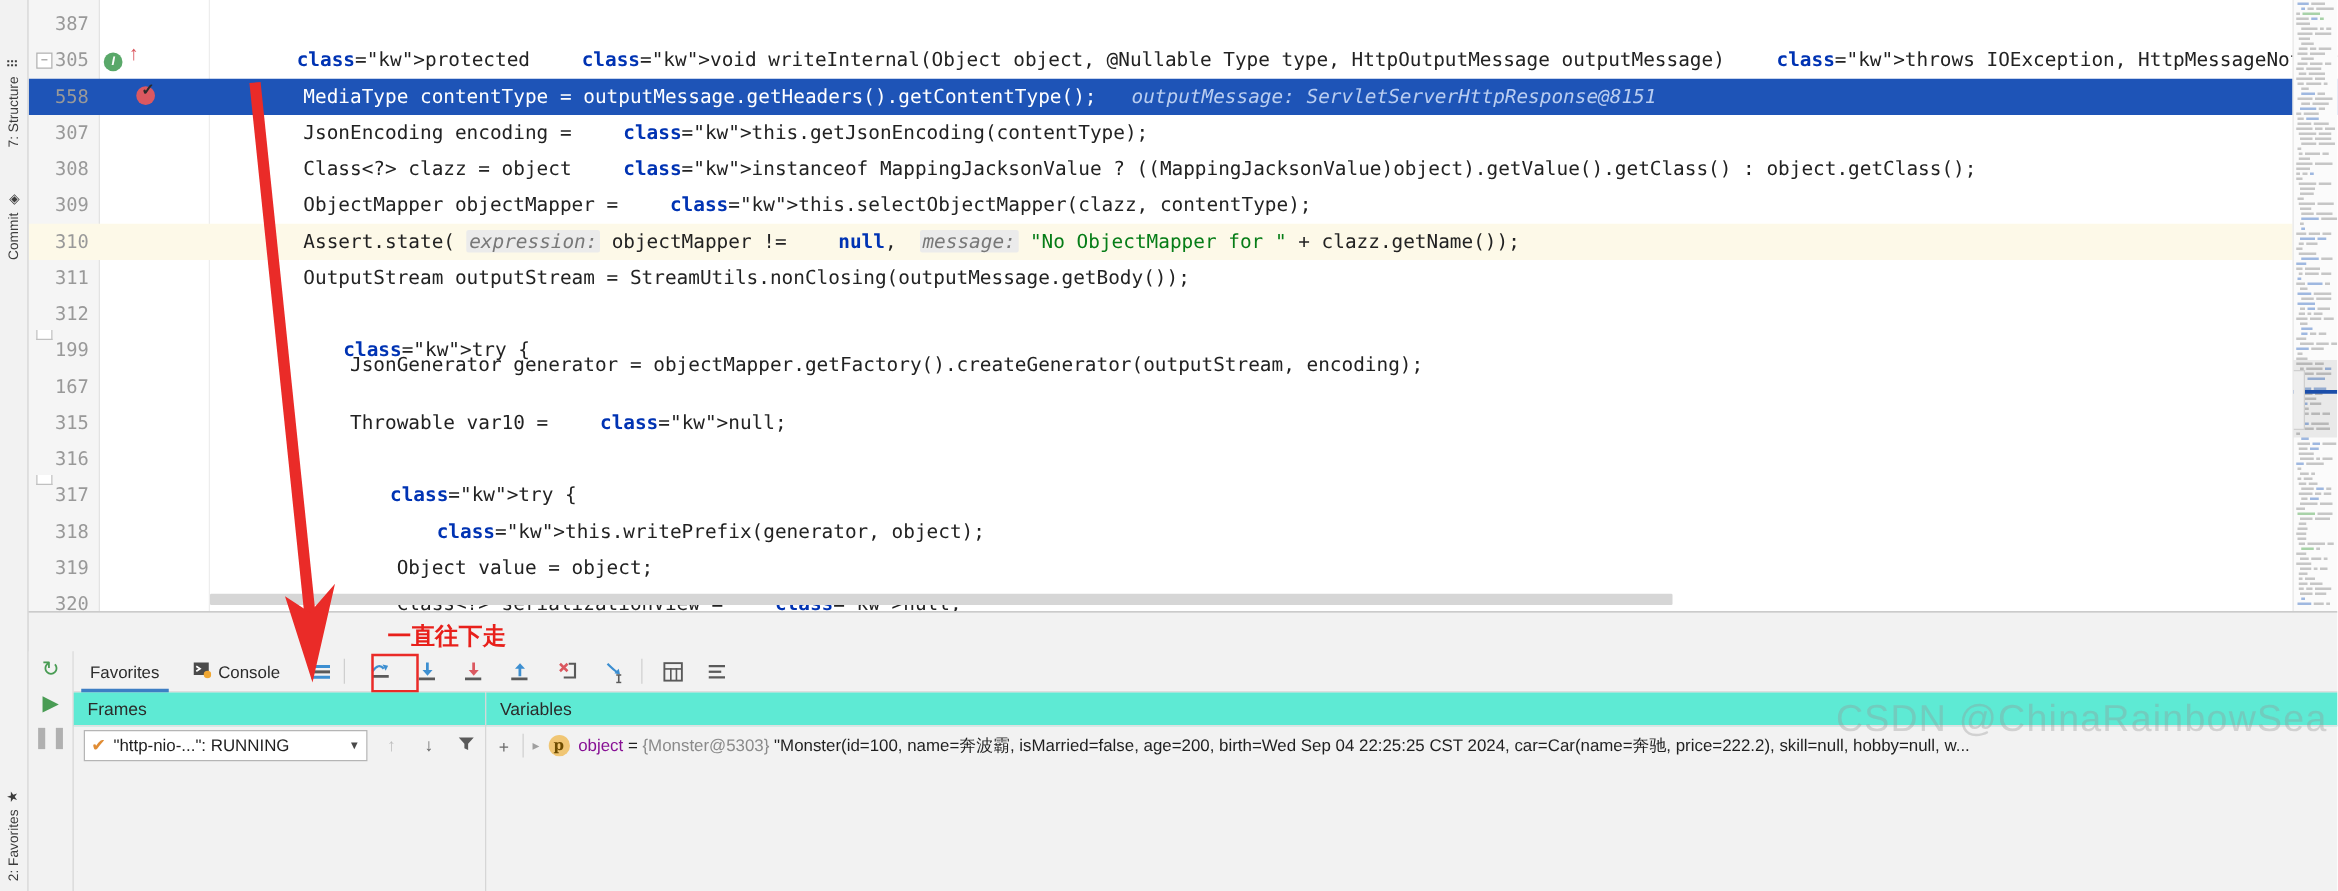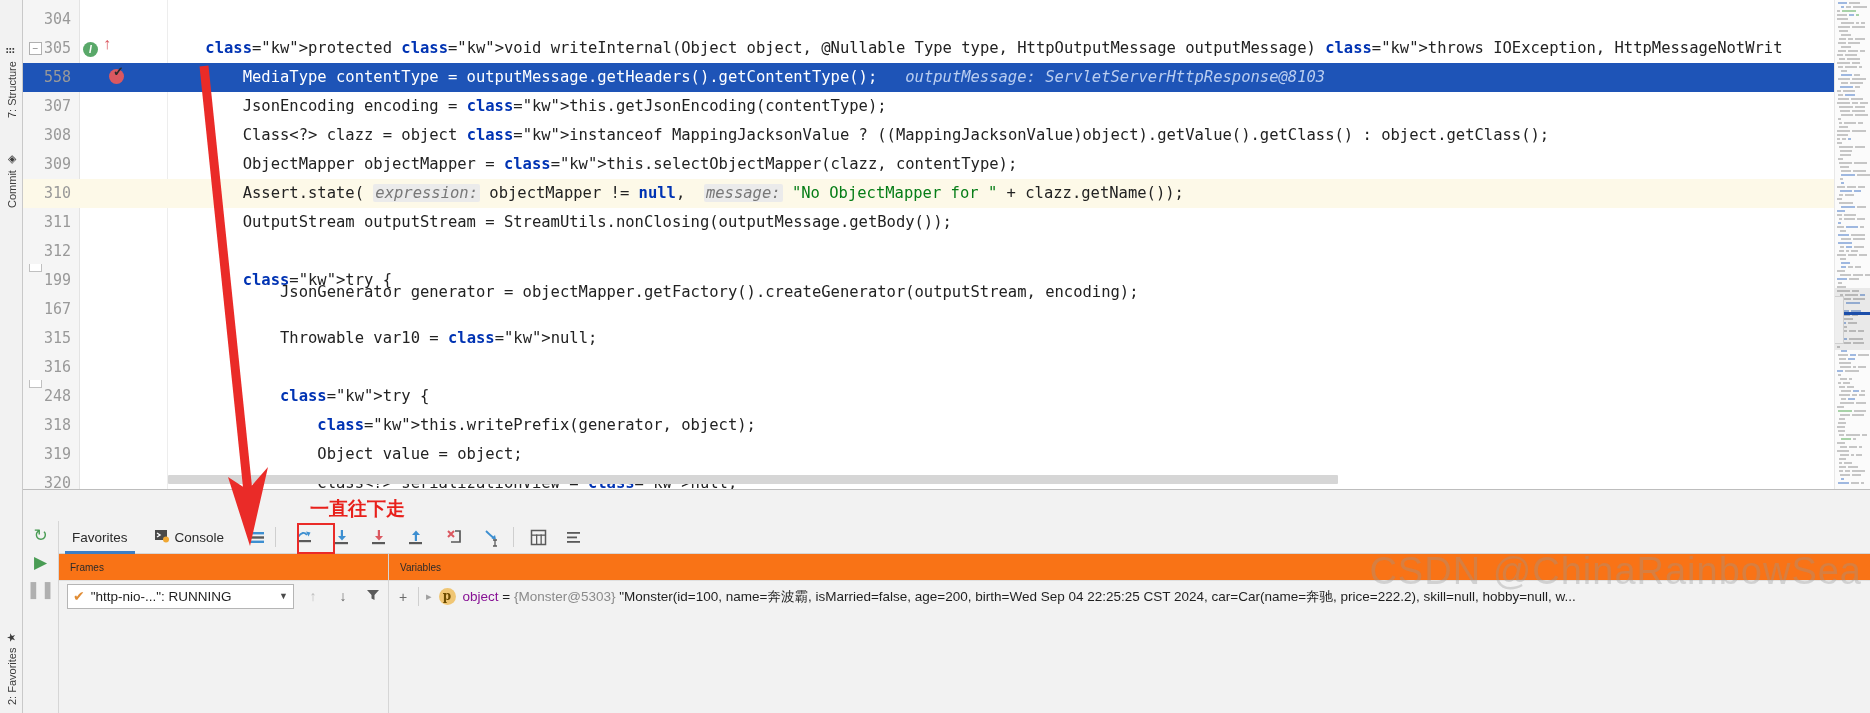--- a/index.html
+++ b/index.html
@@ -28,21 +28,21 @@
   .foldgutter{ position:absolute; left:119px; top:0; width:26px; height:489px;
     background:#ffffff; border-right:1px solid #ededed; }
   .ln{ position:absolute; left:0; width:48px; text-align:right;
     color:#999999; font-family:"DejaVu Sans Mono", monospace; font-size:15px; }
   .rowhl{ position:absolute; left:0; right:0; height:29px; }
   .hl-exec{ background:#1e54b7; }
   .hl-warn{ background:#fdf9e8; }
 
   .code{ position:absolute; left:0; top:0; white-space:pre;
     font-family:"DejaVu Sans Mono", monospace; font-size:15.5px; color:#222; }
-  .kw{ color:#0033b3; font-weight:bold; }
+  .kw{ color:#0033b3; font-weight:bold;margin-left:32px; }
   .str{ color:#067d17; }
   .hintbg{ background:#ebebeb; color:#787878; font-style:italic; border-radius:2px; padding:0 2px;}
   .onblue{ color:#ffffff; }
   .onblue .hint2{ color:#b9cdf0; font-style:italic; }
 
   .gutter-icon{ position:absolute; font-size:13px; line-height:1; }
   .foldmark{ position:absolute; left:6px; width:13px; height:13px;
     border:1px solid #b0b0b0; color:#808080; font-size:10px;
     text-align:center; line-height:11px; background:#fff; }
   .foldmark.end{ border-top:none; height:8px; }
@@ -96,43 +96,43 @@
   .dtab .underline{ position:absolute; left:6px; right:6px; bottom:0; height:3px; background:#3d7ec4; }
   .tbsep{ width:1px; height:20px; background:#cfcfcf; margin:0 5px; }
   .tbtn{ width:27px; height:27px; display:flex; align-items:center; justify-content:center;
     position:relative; }
   .redbox{ position:absolute; border:2.5px solid #ea2b28; }
 
   .panes{ position:absolute; left:0; right:0; top:33px; bottom:0; display:flex; }
   .pane{ position:relative; }
   .pane-frames{ width:330px; border-right:1px solid #d6d6d6; }
   .pane-vars{ flex:1; }
-  .pane-title{ height:27px; line-height:27px; padding-left:11px; font-size:10px;
-    color:#2b2b2b; background:#f97316; border-bottom:1px solid #e0e0e0; }
+  .pane-title{ height:27px; line-height:27px; padding-left:11px; font-size:14px;
+    color:#2b2b2b; background:#5eead4; border-bottom:1px solid #e0e0e0; }
   .frames-row{ display:flex; align-items:center; height:30px; padding:0 4px 0 8px; gap:8px; }
   .thread-combo{ flex:1; height:25px; background:#fff; border:1px solid #b5b5b5;
     display:flex; align-items:center; gap:6px; padding:0 5px; font-size:13.5px; color:#1f1f1f; }
   .combo-arrow{ margin-left:auto; font-size:9px; color:#4a4a4a; }
   .fbtn{ width:22px; text-align:center; font-size:14px; color:#6b6b6b; }
   .vars-row{ display:flex; align-items:center; height:31px; gap:7px; padding-left:6px; }
   .vchip{ width:17px; height:17px; border-radius:50%; background:#f0c674;
     color:#6d4c00; font-size:12px; font-weight:bold; text-align:center; line-height:17px;
     font-family:"DejaVu Serif", serif; }
   .vtext{ font-size:13.5px; white-space:nowrap; overflow:hidden; }
   .vname{ color:#871094; }
   .vmeta{ color:#8a8a8a; }
   .vval{ color:#1f1f1f; }
   .vsep{ width:1px; height:19px; background:#cfcfcf; }
 
   
   .annot-arrow{ position:absolute; pointer-events:none; }
   .annot-text{ position:absolute; color:#e8201b; font-size:19px; font-weight:bold;
     font-family:"DejaVu Sans", sans-serif; }
   .watermark{ position:absolute; right:8px; bottom:120px; color:rgba(150,150,150,.35);
-    font-size:38px; letter-spacing:1px; white-space:nowrap; }
+    font-size:30px; letter-spacing:1px; white-space:nowrap; }
 </style>
 </head>
 <body>
 
 <div class="app">
 
   <div class="leftstrip">
     <div class="vtab vt-structure">
       <span>7: Structure</span>
       <span class="glyph">⠿</span>
@@ -146,46 +146,46 @@
       <span class="glyph">★</span>
     </div>
   </div>
 
   <div class="editor">
     <div class="gutter"></div>
     <div class="icongutter"></div>
     <div class="foldgutter"></div>
 
     <div id="editor-rows">
-        <div class="ln" style="top: 5px; height: 29px; line-height: 29px;">304</div>
+        <div class="ln" style="top: 5px; height: 29px; line-height: 29px;">387</div>
         <div class="ln" style="top: 34px; height: 29px; line-height: 29px;">305</div>
         <div class="code" style="top: 34px; left: 145px; height: 29px; line-height: 29px;">    <span <span="" class="kw">class</span>="kw"&gt;protected <span <span="" class="kw">class</span>="kw"&gt;void writeInternal(Object object, @Nullable Type type, HttpOutputMessage outputMessage) <span <span="" class="kw">class</span>="kw"&gt;throws IOException, HttpMessageNotWrit</div>
         <div class="rowhl hl-exec" style="top: 63px; left: 0px;"></div>
         <div class="ln" style="top: 63px; height: 29px; line-height: 29px;">558</div>
-        <div class="code onblue" style="top: 63px; left: 145px; height: 29px; line-height: 29px; color: rgb(255, 255, 255);"><span class="onblue">        MediaType contentType = outputMessage.getHeaders().getContentType();   </span><span class="hint2">outputMessage: ServletServerHttpResponse@8103</span></div>
+        <div class="code onblue" style="top: 63px; left: 145px; height: 29px; line-height: 29px; color: rgb(255, 255, 255);"><span class="onblue">        MediaType contentType = outputMessage.getHeaders().getContentType();   </span><span class="hint2">outputMessage: ServletServerHttpResponse@8151</span></div>
         <div class="ln" style="top: 92px; height: 29px; line-height: 29px;">307</div>
         <div class="code" style="top: 92px; left: 145px; height: 29px; line-height: 29px;">        JsonEncoding encoding = <span <span="" class="kw">class</span>="kw"&gt;this.getJsonEncoding(contentType);</div>
         <div class="ln" style="top: 121px; height: 29px; line-height: 29px;">308</div>
         <div class="code" style="top: 121px; left: 145px; height: 29px; line-height: 29px;">        Class&lt;?&gt; clazz = object <span <span="" class="kw">class</span>="kw"&gt;instanceof MappingJacksonValue ? ((MappingJacksonValue)object).getValue().getClass() : object.getClass();</div>
         <div class="ln" style="top: 150px; height: 29px; line-height: 29px;">309</div>
         <div class="code" style="top: 150px; left: 145px; height: 29px; line-height: 29px;">        ObjectMapper objectMapper = <span <span="" class="kw">class</span>="kw"&gt;this.selectObjectMapper(clazz, contentType);</div>
         <div class="rowhl hl-warn" style="top: 179px; left: 0px;"></div>
         <div class="ln" style="top: 179px; height: 29px; line-height: 29px;">310</div>
         <div class="code" style="top: 179px; left: 145px; height: 29px; line-height: 29px;">        Assert.state( <span class="hintbg">expression:</span> objectMapper != <span class="kw">null</span>,  <span class="hintbg">message:</span> <span class="str">"No ObjectMapper for "</span> + clazz.getName());</div>
         <div class="ln" style="top: 208px; height: 29px; line-height: 29px;">311</div>
         <div class="code" style="top: 208px; left: 145px; height: 29px; line-height: 29px;">        OutputStream outputStream = StreamUtils.nonClosing(outputMessage.getBody());</div>
         <div class="ln" style="top: 237px; height: 29px; line-height: 29px;">312</div>
         <div class="ln" style="top: 266px; height: 29px; line-height: 29px;">199</div>
         <div class="code" style="top: 266px; left: 145px; height: 29px; line-height: 29px;">        <span <span="" class="kw">class</span>="kw"&gt;try {</div>
         <div class="ln" style="top: 295px; height: 29px; line-height: 29px;">167</div>
         <div class="code" style="top: 278px; left: 145px; height: 29px; line-height: 29px;">            JsonGenerator generator = objectMapper.getFactory().createGenerator(outputStream, encoding);</div>
         <div class="ln" style="top: 324px; height: 29px; line-height: 29px;">315</div>
         <div class="code" style="top: 324px; left: 145px; height: 29px; line-height: 29px;">            Throwable var10 = <span <span="" class="kw">class</span>="kw"&gt;null;</div>
         <div class="ln" style="top: 353px; height: 29px; line-height: 29px;">316</div>
-        <div class="ln" style="top: 382px; height: 29px; line-height: 29px;">248</div>
+        <div class="ln" style="top: 382px; height: 29px; line-height: 29px;">317</div>
         <div class="code" style="top: 382px; left: 145px; height: 29px; line-height: 29px;">            <span <span="" class="kw">class</span>="kw"&gt;try {</div>
         <div class="ln" style="top: 411px; height: 29px; line-height: 29px;">318</div>
         <div class="code" style="top: 411px; left: 145px; height: 29px; line-height: 29px;">                <span <span="" class="kw">class</span>="kw"&gt;this.writePrefix(generator, object);</div>
         <div class="ln" style="top: 440px; height: 29px; line-height: 29px;">319</div>
         <div class="code" style="top: 440px; left: 145px; height: 29px; line-height: 29px;">                Object value = object;</div>
         <div class="ln" style="top: 469px; height: 29px; line-height: 29px;">320</div>
         <div class="code" style="top: 469px; left: 145px; height: 29px; line-height: 29px;">                Class&lt;?&gt; serializationView = <span <span="" class="kw">class</span>="kw"&gt;null;</div>
       </div>
 
     <div class="bulb" style="left:60px; top:42px;">I</div>

